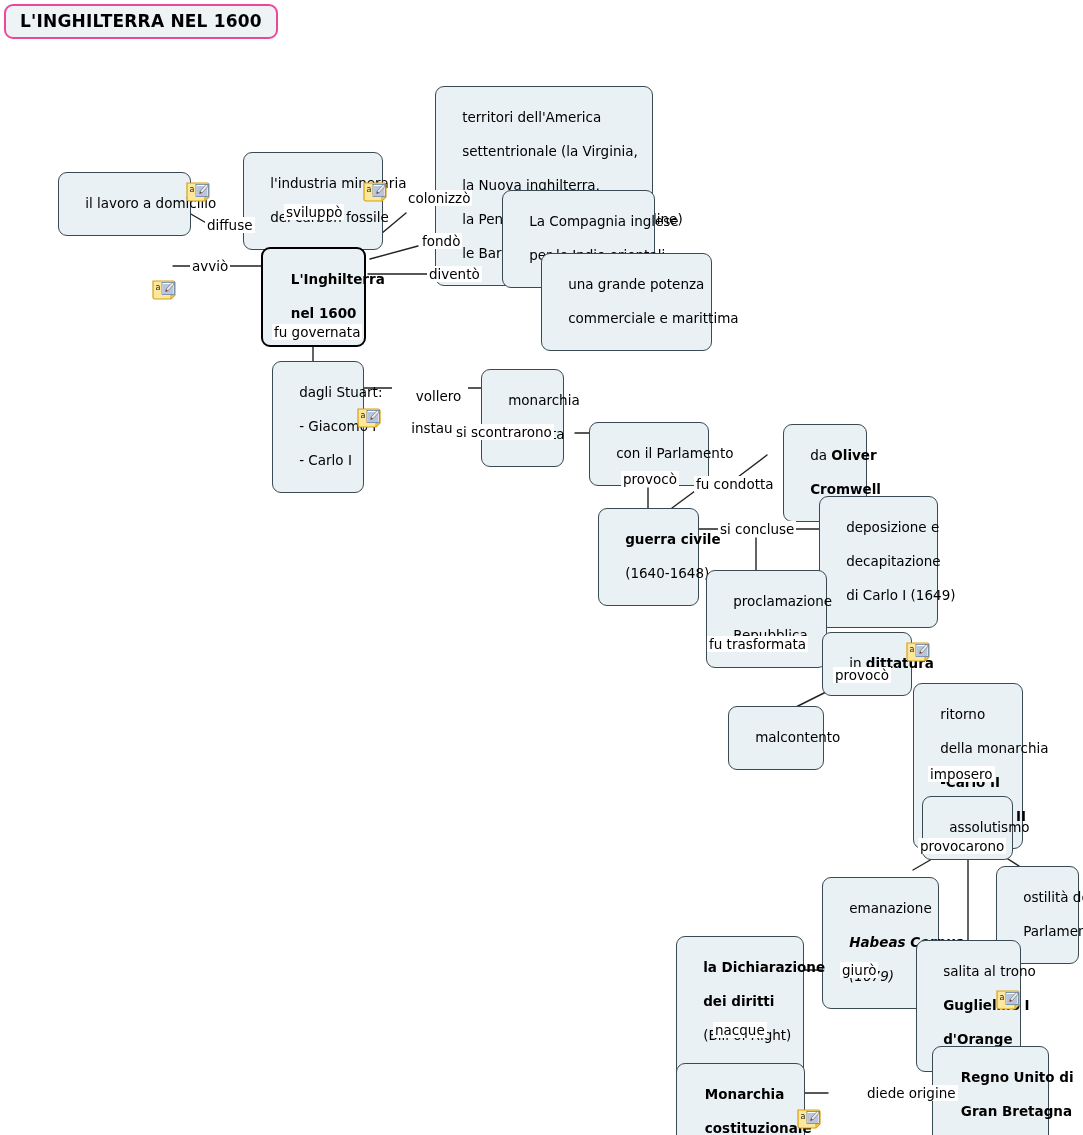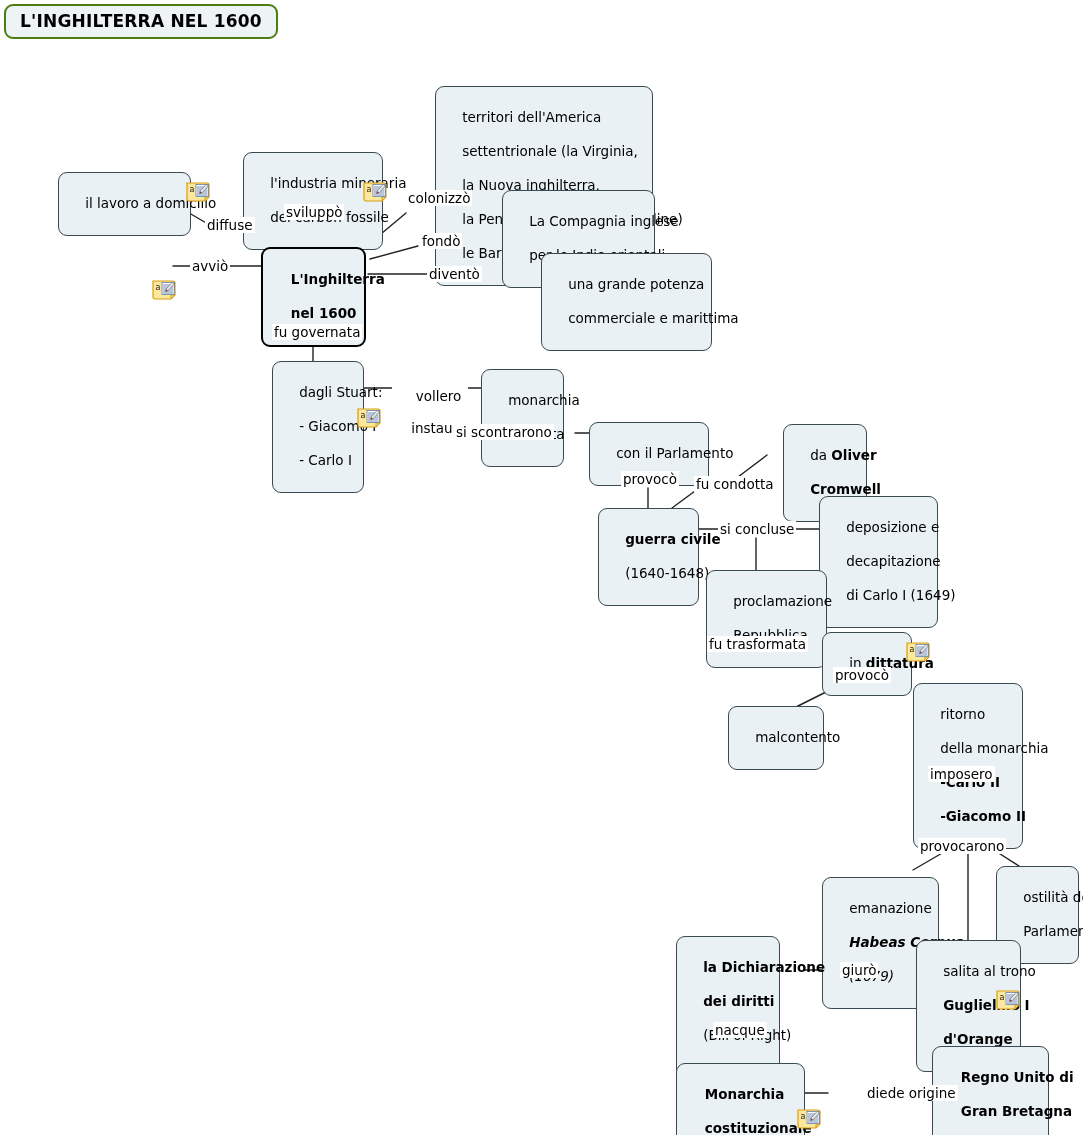--- a/index.html
+++ b/index.html
@@ -31,21 +31,21 @@
     height: 1135px;
     pointer-events: none;
   }
 
   
   .title-box {
     position: absolute;
     left: 4px;
     top: 4px;
     background: #eef3f6;
-    border: 2px solid #4d7c0f;
+    border: 2px solid #ec4899;
     border-radius: 9px;
     padding: 5px 14px 6px 14px;
     font-size: 17px;
     font-weight: bold;
     letter-spacing: 0.2px;
     white-space: nowrap;
   }
 
   
   .node {
@@ -356,20 +356,23 @@
     <span>malcontento</span>
   </div>
 
   <div class="node" style="left:913px; top:683px; width:110px;">
     <span>ritorno</span><br>
     <span>della monarchia</span><br>
     <span class="b">-Carlo II</span><br>
     <span class="b">-Giacomo II</span>
   </div>
 
+  <div class="node" style="left:922px; top:796px; width:91px;">
+    <span>assolutismo</span>
+  </div>
 
   <div class="node" style="left:996px; top:866px; width:83px;">
     <span>ostilità del</span><br>
     <span>Parlamento</span>
   </div>
 
   <div class="node" style="left:822px; top:877px; width:117px;">
     <span>emanazione</span><br>
     <span class="bi">Habeas Corpus</span><br>
     <span class="i">(1679)</span>
@@ -393,21 +396,21 @@
           <line x1="11" y1="13" x2="21.5" y2="13"></line>
         <line x1="11" y1="15" x2="21.5" y2="15"></line>
       </g>
       <g transform="rotate(42 17 10)">
         <rect x="15.6" y="3.5" width="2.6" height="9.5" fill="#e8e8e8" stroke="#555" stroke-width="0.5"></rect>
         <path d="M15.6,13 l1.3,2.4 l1.3,-2.4 z" fill="#8a2b2b"></path>
       </g>
     </svg>
   </div>
 
-  <div class="node" style="left:676px; top:936px; width:104px;">
+  <div class="node" style="left:676px; top:936px; width:128px;">
     <span class="b">la Dichiarazione</span><br>
     <span class="b">dei diritti</span><br>
     <span>(Bill of Right)</span><br>
     <span> 1689</span>
   </div>
 
   <div class="node bold" style="left:676px; top:1063px; width:129px;">
     <span>Monarchia</span><br>
     <span>costituzionale</span><br>
     

